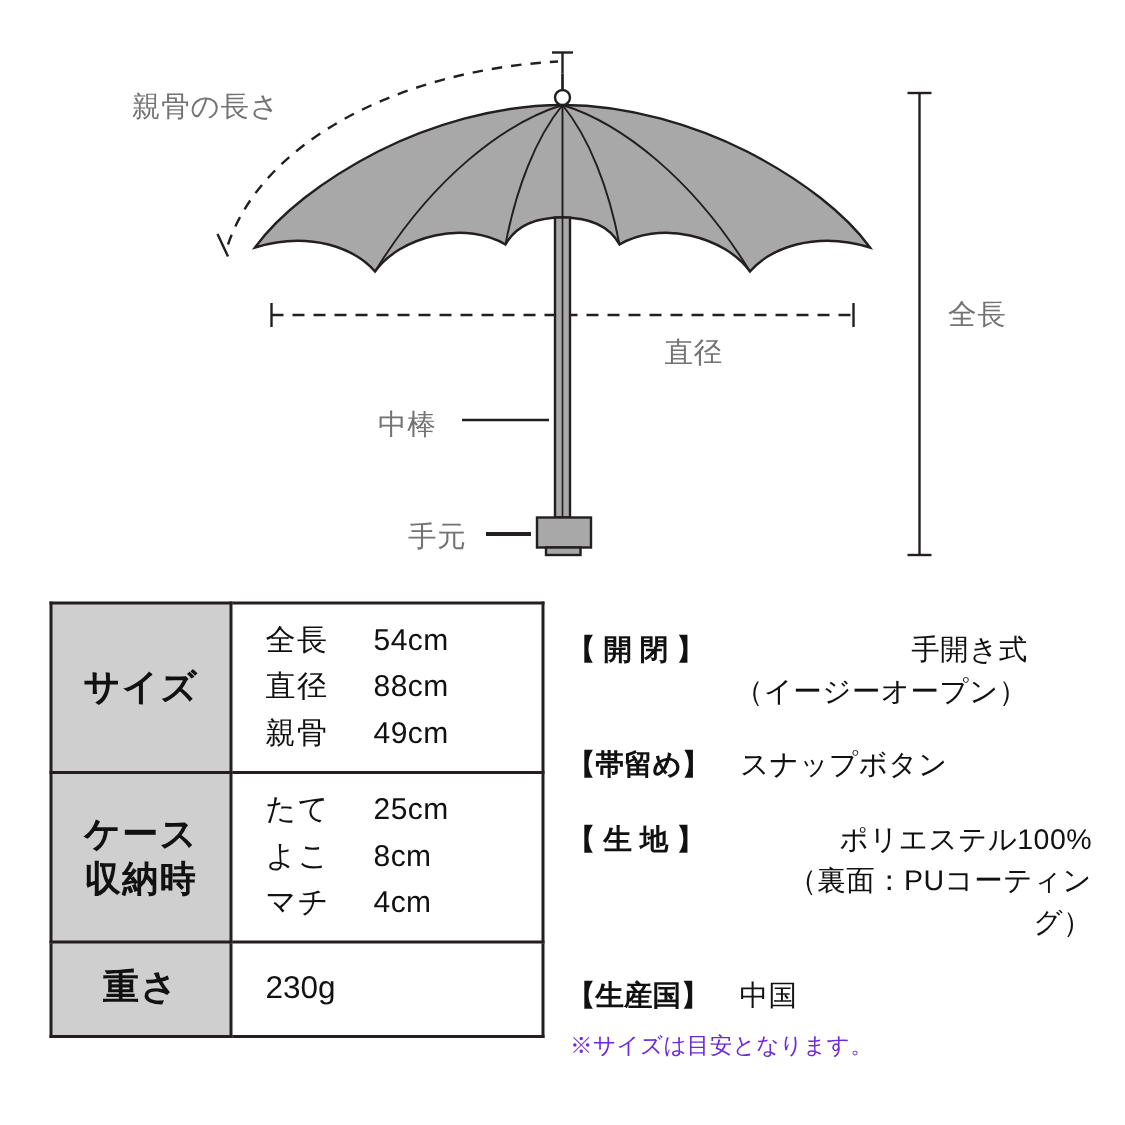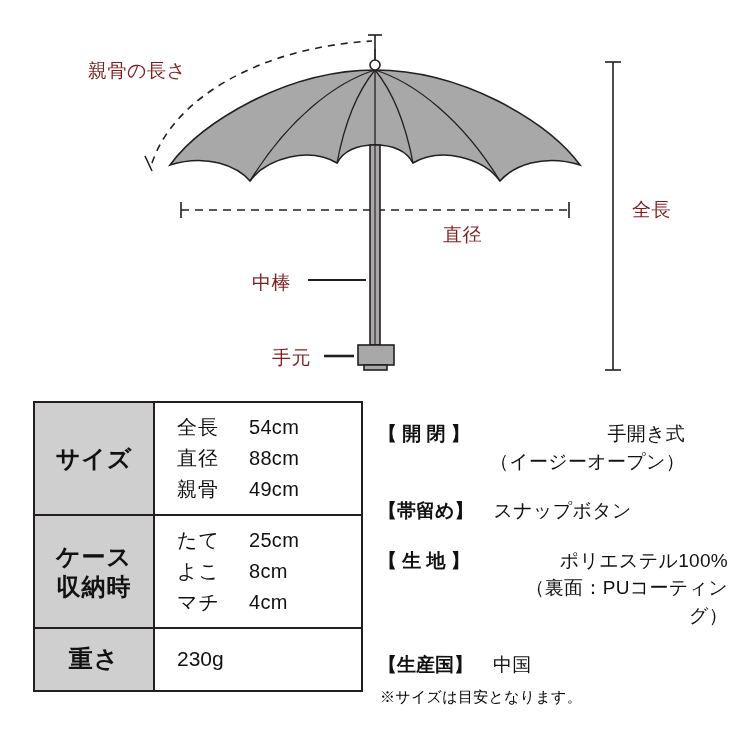--- a/index.html
+++ b/index.html
@@ -22,21 +22,21 @@
     left: 0;
     top: 0;
     width: 750px;
     height: 390px;
   }
   #diagram svg { display: block; }
 
   .diag-label {
     position: absolute;
     font-size: 19px;
-    color: #7f1d1d;
+    color: #737373;
     white-space: nowrap;
     letter-spacing: 0.5px;
   }
   #label-oyabone { left: 88px;  top: 58px; }
   #label-chokkei { left: 443px; top: 222px; }
   #label-zencho  { left: 632px; top: 197px; }
   #label-chubou  { left: 252px; top: 270px; }
   #label-temoto  { left: 272px; top: 345px; }
 
   
@@ -118,21 +118,21 @@
   .detail-desc {
     margin-left: 20px;
     white-space: pre-line;
     letter-spacing: 0.3px;
   }
   #note {
     position: absolute;
     left: 380px;
     top: 296px;
     font-size: 15px;
-    color: #000000;
+    color: #6d28d9;
     letter-spacing: 0.3px;
   }
 </style>
 </head>
 <body>
 
 <div id="diagram">
   <svg width="750" height="390" viewBox="0 0 750 390">
 
     <g stroke="#231f20" stroke-width="1.6" fill="none">

